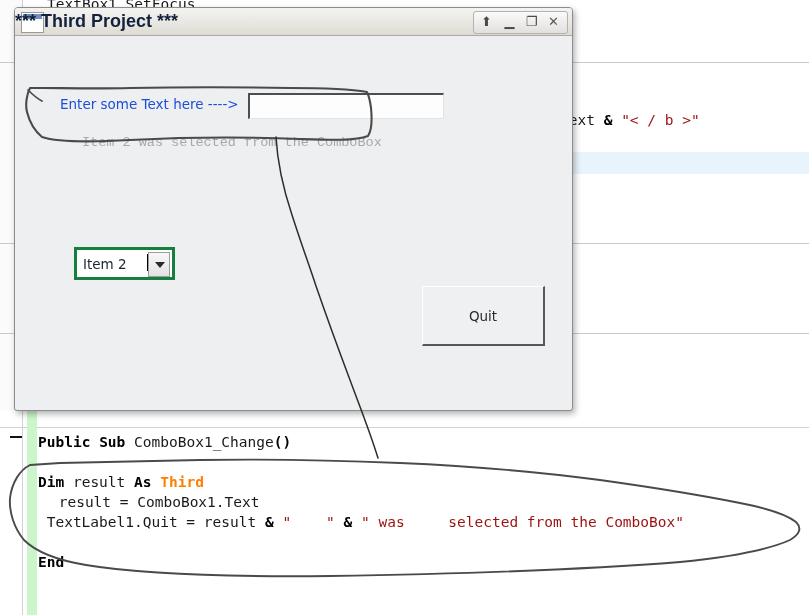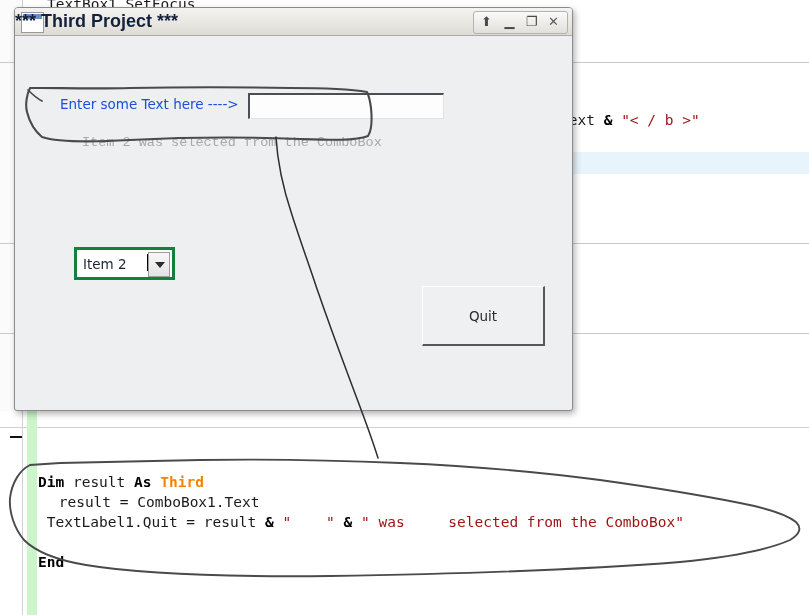--- a/index.html
+++ b/index.html
@@ -164,20 +164,21 @@
   </div>
 
   <div class="code-panel">
     <div class="toprule"></div>
     <div class="leftrule"></div>
     <div class="greenbar"></div>
   </div>
 
   <div class="fold"></div>
 
+  <div class="code cl cl-pub"><span class="kw">Public</span><span> </span><span class="kw">Sub</span><span> ComboBox1_Change</span><span class="kw">()</span></div>
 
   <div class="code cl cl-dim"><span class="kw">Dim</span><span> result </span><span class="kw">As</span><span class="typ"> Third</span></div>
 
   <div class="code cl cl-res"><span class="ind1"></span><span>result = ComboBox1.Text</span></div>
 
   <div class="code cl cl-lab"><span class="ind1"></span><span>TextLabel1.Quit = result </span><span class="amp">&amp;</span><span class="str"> "    " </span><span class="amp">&amp;</span><span class="str"> " was     selected from the ComboBox"</span></div>
 
   <div class="code cl cl-end kw">End</div>
 
   <div class="win">

